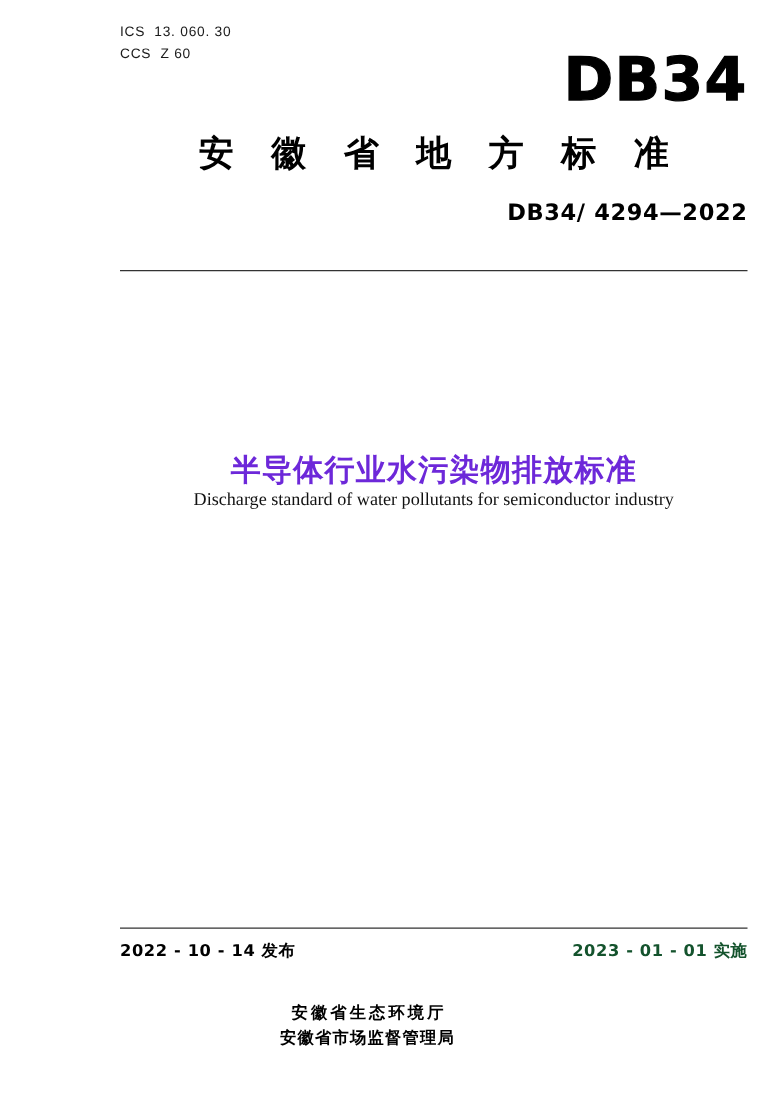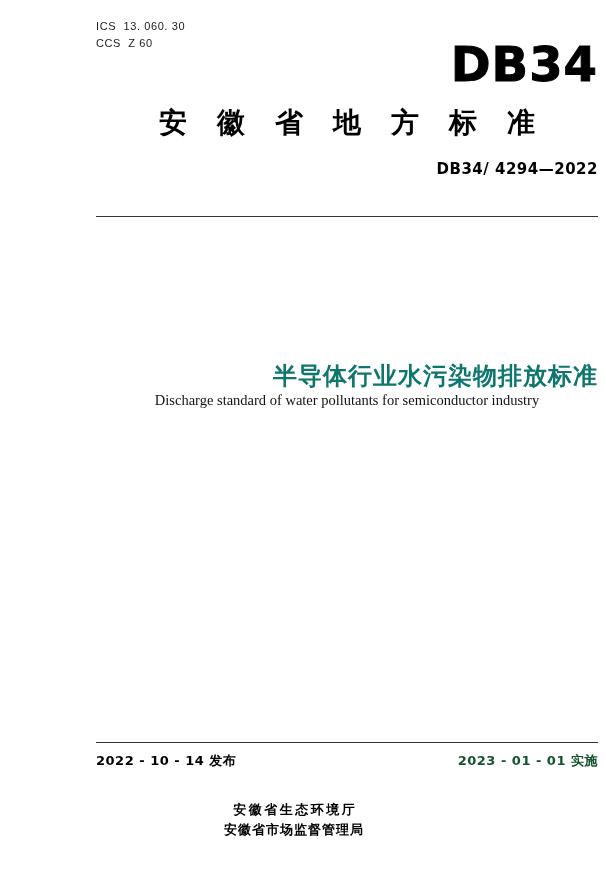--- a/index.html
+++ b/index.html
@@ -61,47 +61,47 @@
     text-indent: 30px;
   }
 
   
   .std-number {
     position: absolute;
     top: 160px;
     right: 48px;
     font-family: "DejaVu Sans", sans-serif;
     font-weight: bold;
-    font-size: 15px;
+    font-size: 18px;
     letter-spacing: 0.5px;
     color: #000000;
   }
 
   
   .rule-top {
     position: absolute;
     top: 216px;
     left: 56px;
     width: 502px;
     height: 1px;
     background: #333333;
   }
 
   
   .doc-title {
     position: absolute;
     top: 360px;
     left: 56px;
     right: 48px;
-    text-align: right;
+    text-align: center;
     font-family: "DejaVu Sans", sans-serif;
     font-weight: bold;
     font-size: 24px;
     letter-spacing: 1px;
-    color: #0f766e;
+    color: #6d28d9;
   }
   .doc-subtitle {
     position: absolute;
     top: 392px;
     left: 56px;
     right: 48px;
     text-align: center;
     font-family: "Liberation Serif", serif;
     font-size: 14.5px;
     color: #111111;

